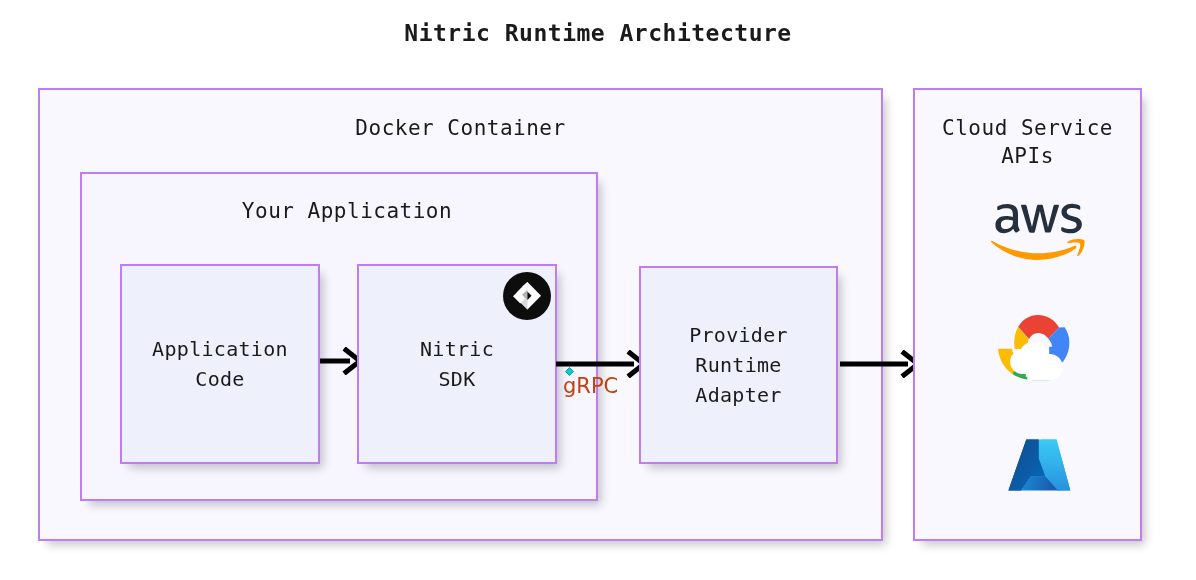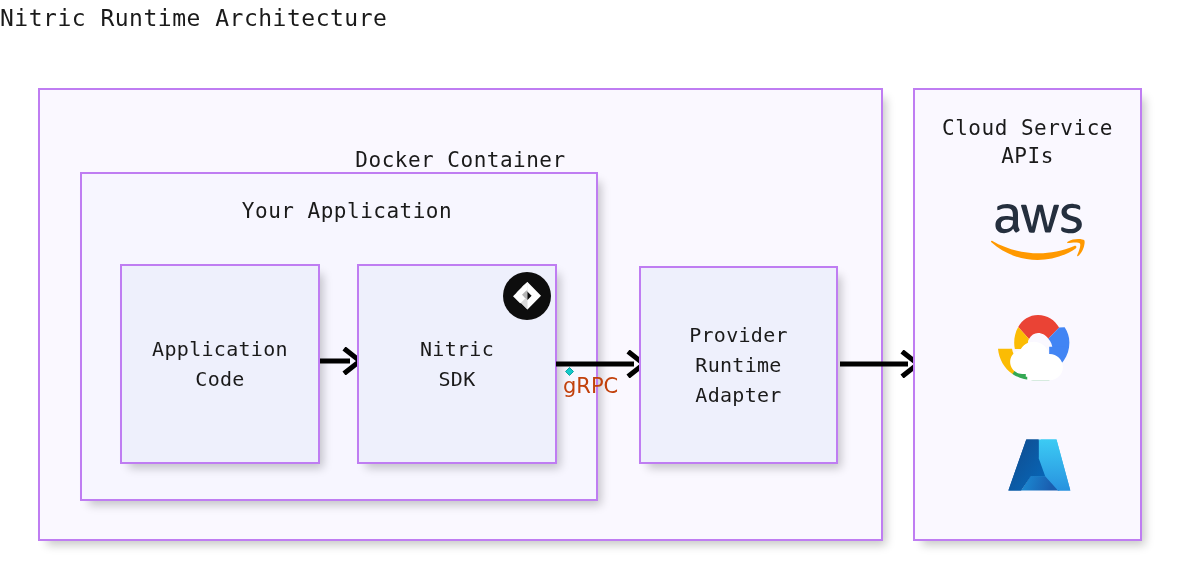--- a/index.html
+++ b/index.html
@@ -19,28 +19,29 @@
   #canvas {
     position: relative;
     width: 1196px;
     height: 580px;
   }
 
   
   .diagram-title {
     position: absolute;
     left: 0;
-    top: 5px;
+    top: 20px;
     width: 1196px;
-    text-align: left;
+    text-align: center;
     font-family: "DejaVu Sans Mono", "Liberation Mono", monospace;
     font-size: 23px;
     letter-spacing: 0.5px;
     color: #1a1a1a;
     white-space: pre;
+    font-weight: bold;
   }
 
   
   .box {
     position: absolute;
     box-sizing: border-box;
     border: 2.5px solid #bf7df2;
     box-shadow: 6px 7px 9px -3px rgba(0,0,0,0.22);
   }
   .outer-box {
@@ -114,21 +115,21 @@
   }
 </style>
 </head>
 <body>
 
 <div id="canvas">
 
   <div class="diagram-title">Nitric Runtime Architecture</div>
 
   <div class="box outer-box" style="left:38px; top:88px; width:845px; height:453px;">
-    <div class="box-title" style="top:24px;margin-top:32px;">Docker Container</div>
+    <div class="box-title" style="top:24px;">Docker Container</div>
   </div>
 
   <div class="box mid-box" style="left:80px; top:172px; width:518px; height:329px;">
     <div class="box-title" style="top:23px;padding-left:8px;">Your Application</div>
   </div>
 
   <div class="box leaf-box" style="left:120px; top:264px; width:200px; height:200px;">
     <div class="leaf-label">Application
 Code</div>
   </div>

